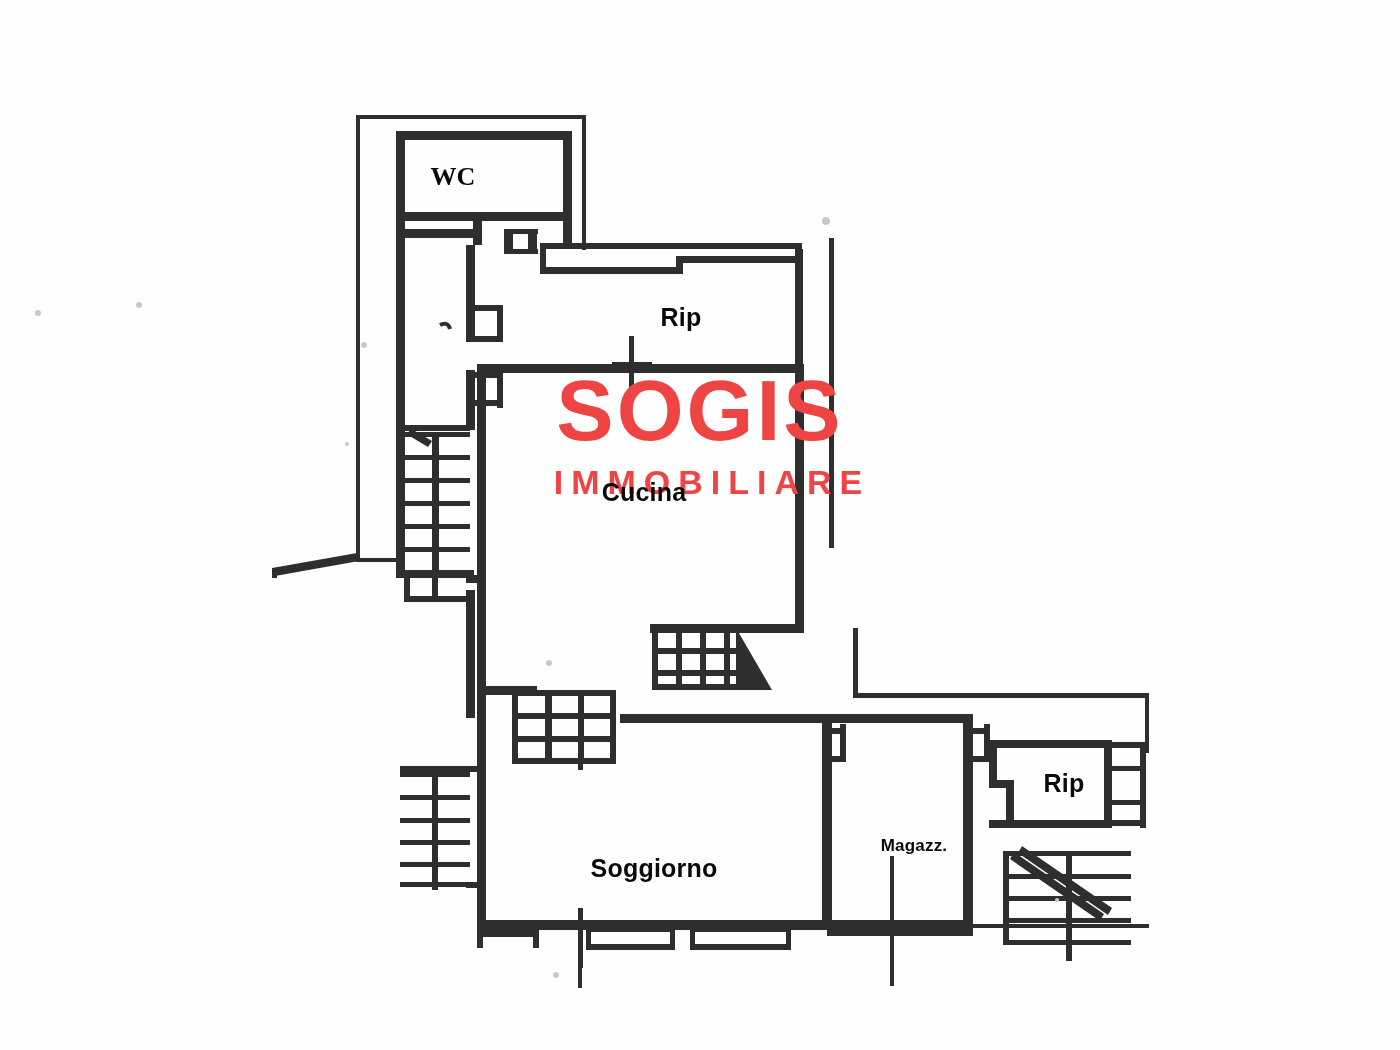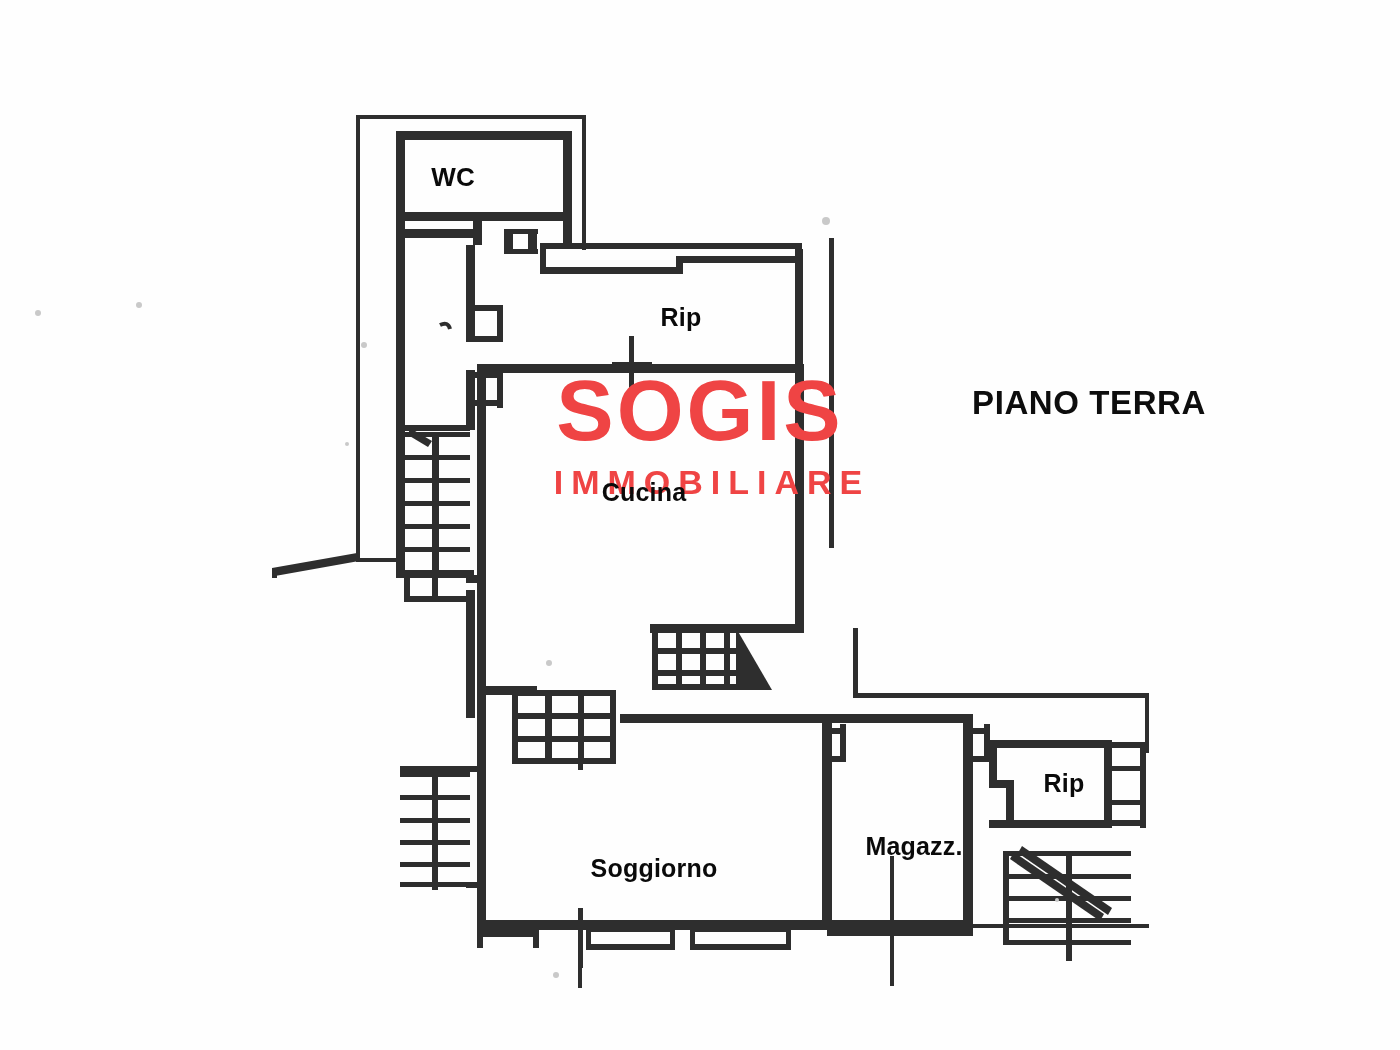--- a/index.html
+++ b/index.html
@@ -31,25 +31,25 @@
   .room-label {
     position: absolute;
     color: #0a0a0a;
     font-family: "Liberation Sans", sans-serif;
     font-weight: 700;
     white-space: nowrap;
     transform: translate(-50%, -50%);
     letter-spacing: 0.2px;
     z-index: 40;
   }
-  .room-label.lbl-wc      { font-size: 26px; }
+  .room-label.lbl-wc      { font-size: 26px; font-family: Liberation Serif, serif; }
   .room-label.lbl-rip1    { font-size: 25px; }
   .room-label.lbl-cucina  { font-size: 25px; font-weight: 700; }
   .room-label.lbl-sogg    { font-size: 25px; font-weight: 600; margin-top: 27px; }
-  .room-label.lbl-mag     { font-size: 25px; font-weight: 600; text-align: center; }
+  .room-label.lbl-mag     { font-size: 17px; font-weight: 600; text-align: center; }
   .room-label.lbl-rip2    { font-size: 25px; }
   .plan-title {
     position: absolute;
     color: #0d0d0d;
     font-family: "Liberation Sans", sans-serif;
     font-weight: 700;
     font-size: 33px;
     letter-spacing: 0.6px;
     white-space: nowrap;
     transform: translate(-50%, -50%);
@@ -341,21 +341,20 @@
   <div class="room-label lbl-rip1" style="left:681px; top:317px;">Rip</div>
 
   <div class="room-label lbl-cucina" style="left:644px; top:492px;">Cucina</div>
 
   <div class="room-label lbl-sogg" style="left:654px; top:841px;">Soggiorno</div>
 
   <div class="room-label lbl-mag" style="left:914px; top:846px;">Magazz.</div>
 
   <div class="room-label lbl-rip2" style="left:1064px; top:783px;">Rip</div>
 
-  <div class="plan-title" style="left:1089px; top:403px;">PIANO TERRA</div>
 
 <div class="speck" style="left: 35px; top: 310px; width: 6px; height: 6px;"></div>
     <div class="speck" style="left: 136px; top: 302px; width: 6px; height: 6px;"></div>
     <div class="speck" style="left: 361px; top: 342px; width: 6px; height: 6px;"></div>
     <div class="speck" style="left: 822px; top: 217px; width: 8px; height: 8px;"></div>
     <div class="speck" style="left: 546px; top: 660px; width: 6px; height: 6px;"></div>
     <div class="speck" style="left: 553px; top: 972px; width: 6px; height: 6px;"></div>
     <div class="speck" style="left: 345px; top: 442px; width: 4px; height: 4px;"></div>
     <div class="speck" style="left: 1055px; top: 898px; width: 4px; height: 4px;"></div>
   </div>

